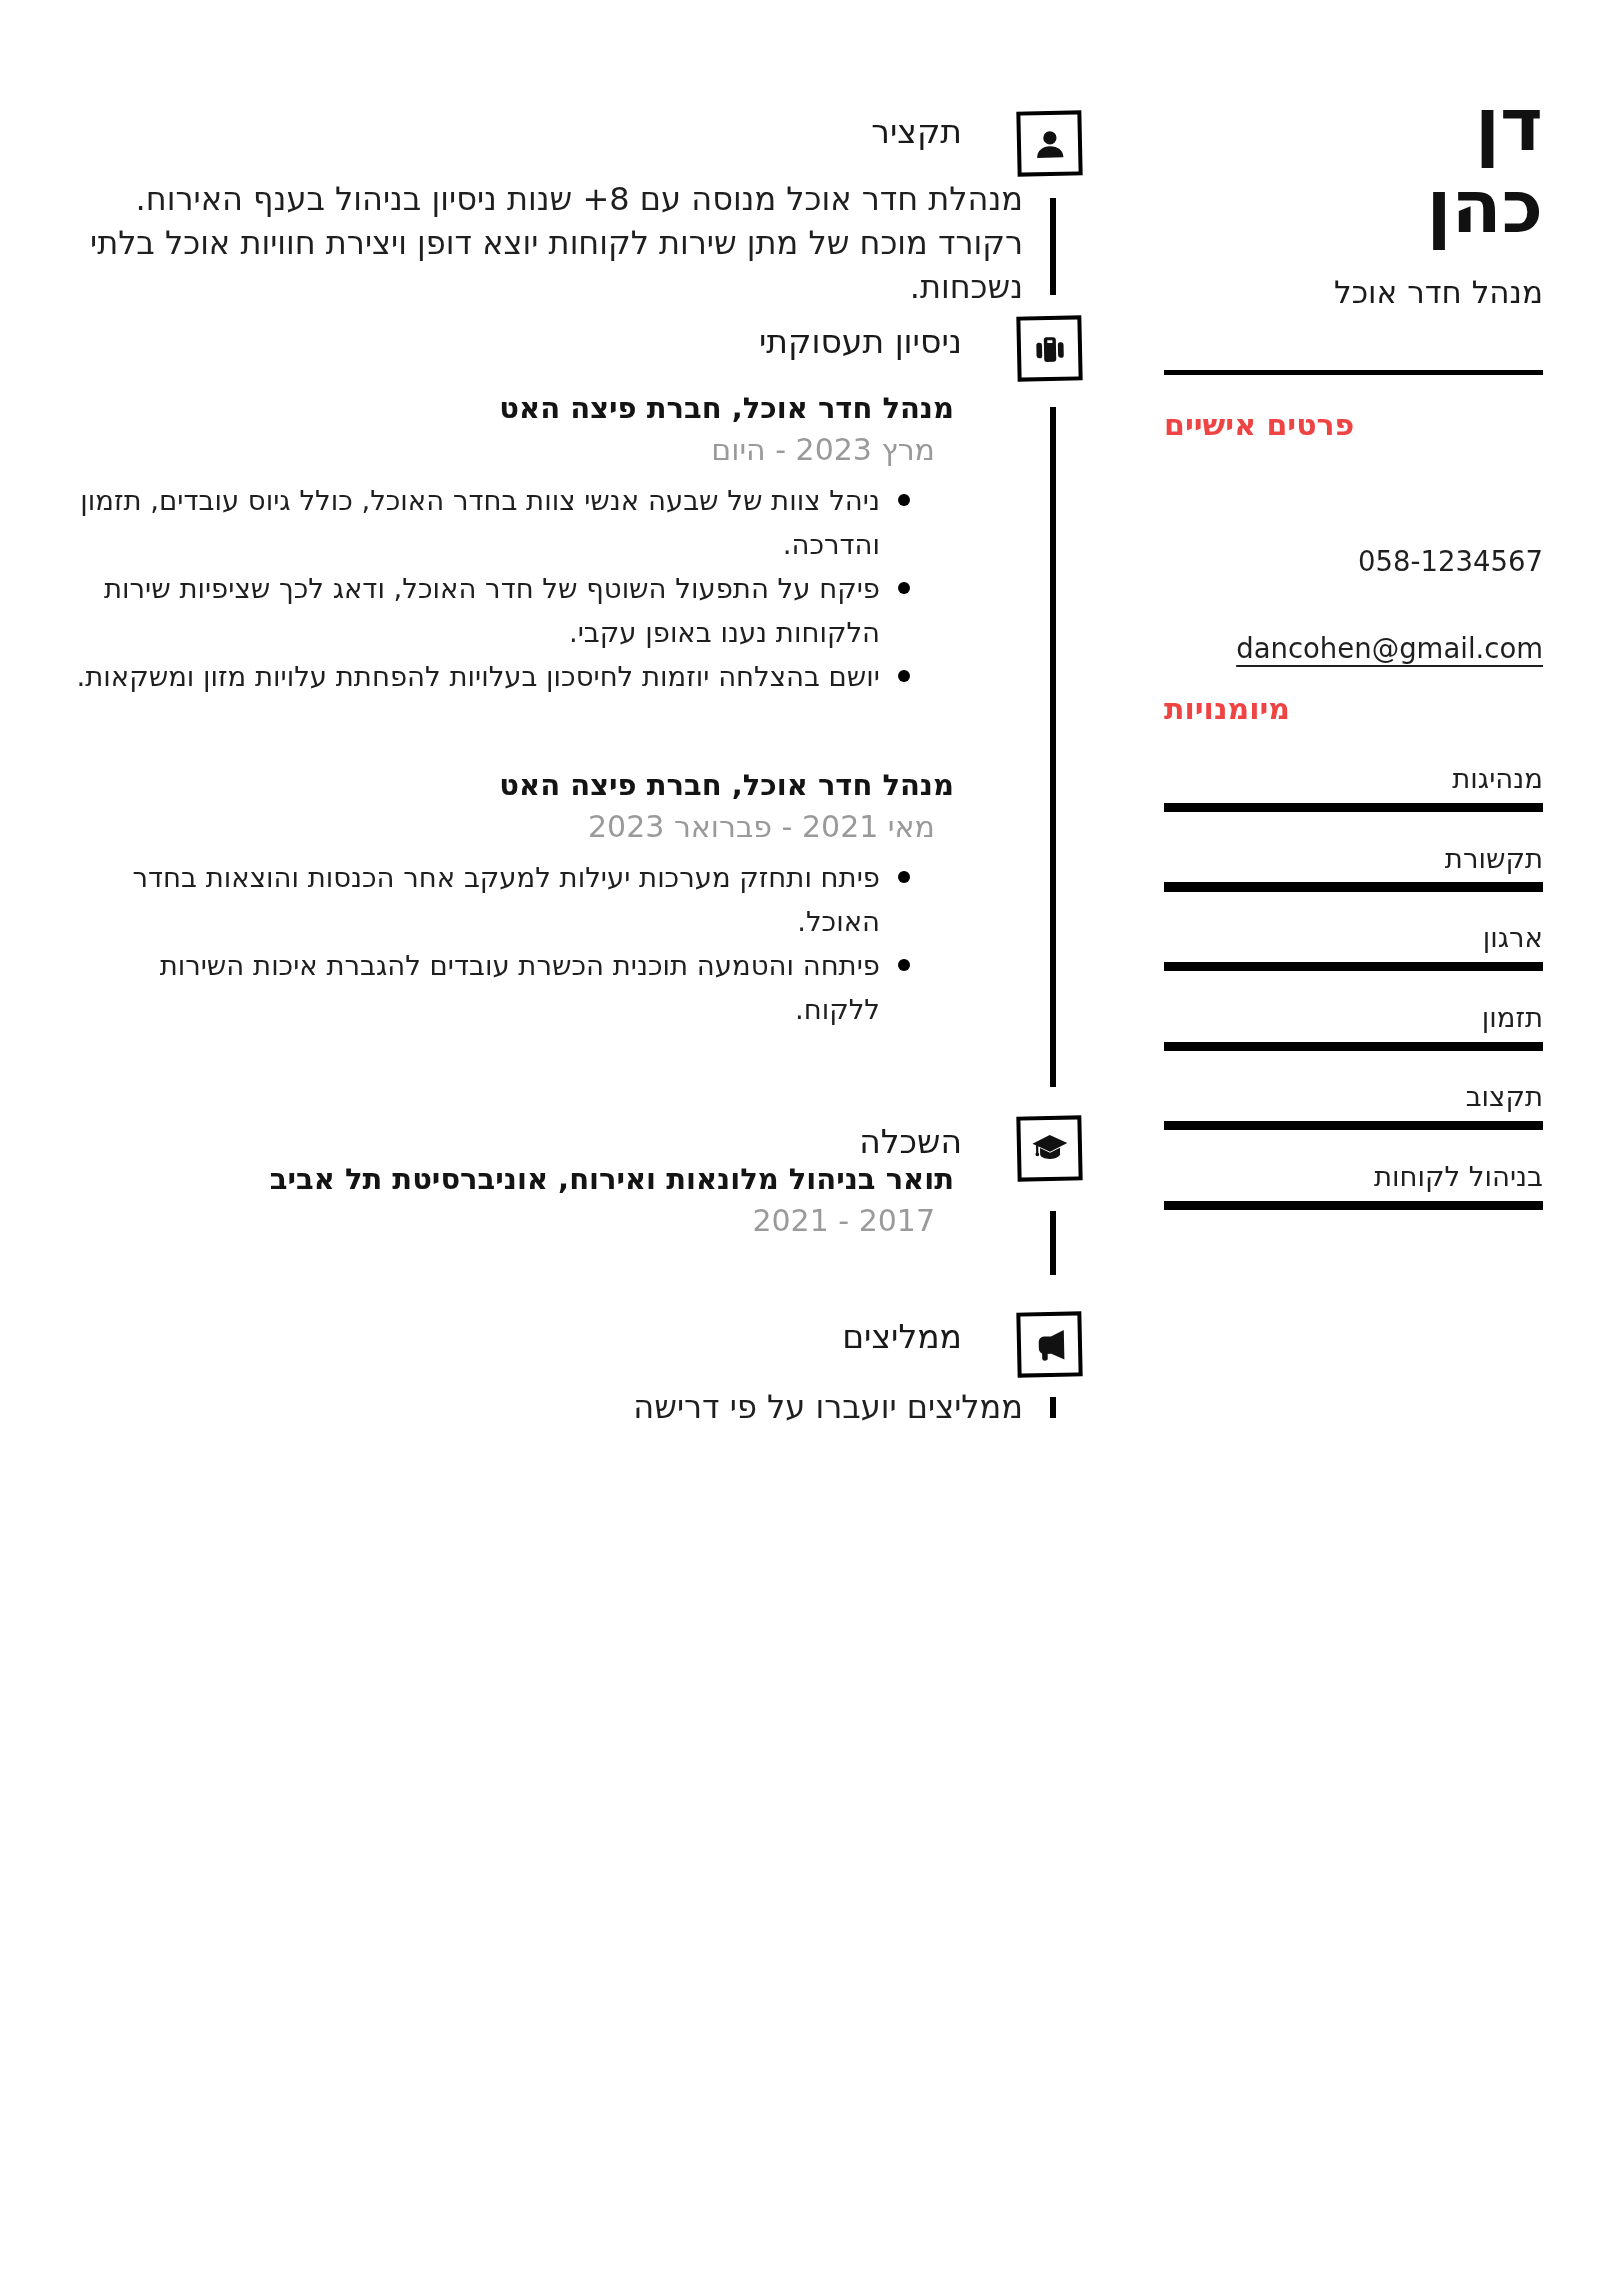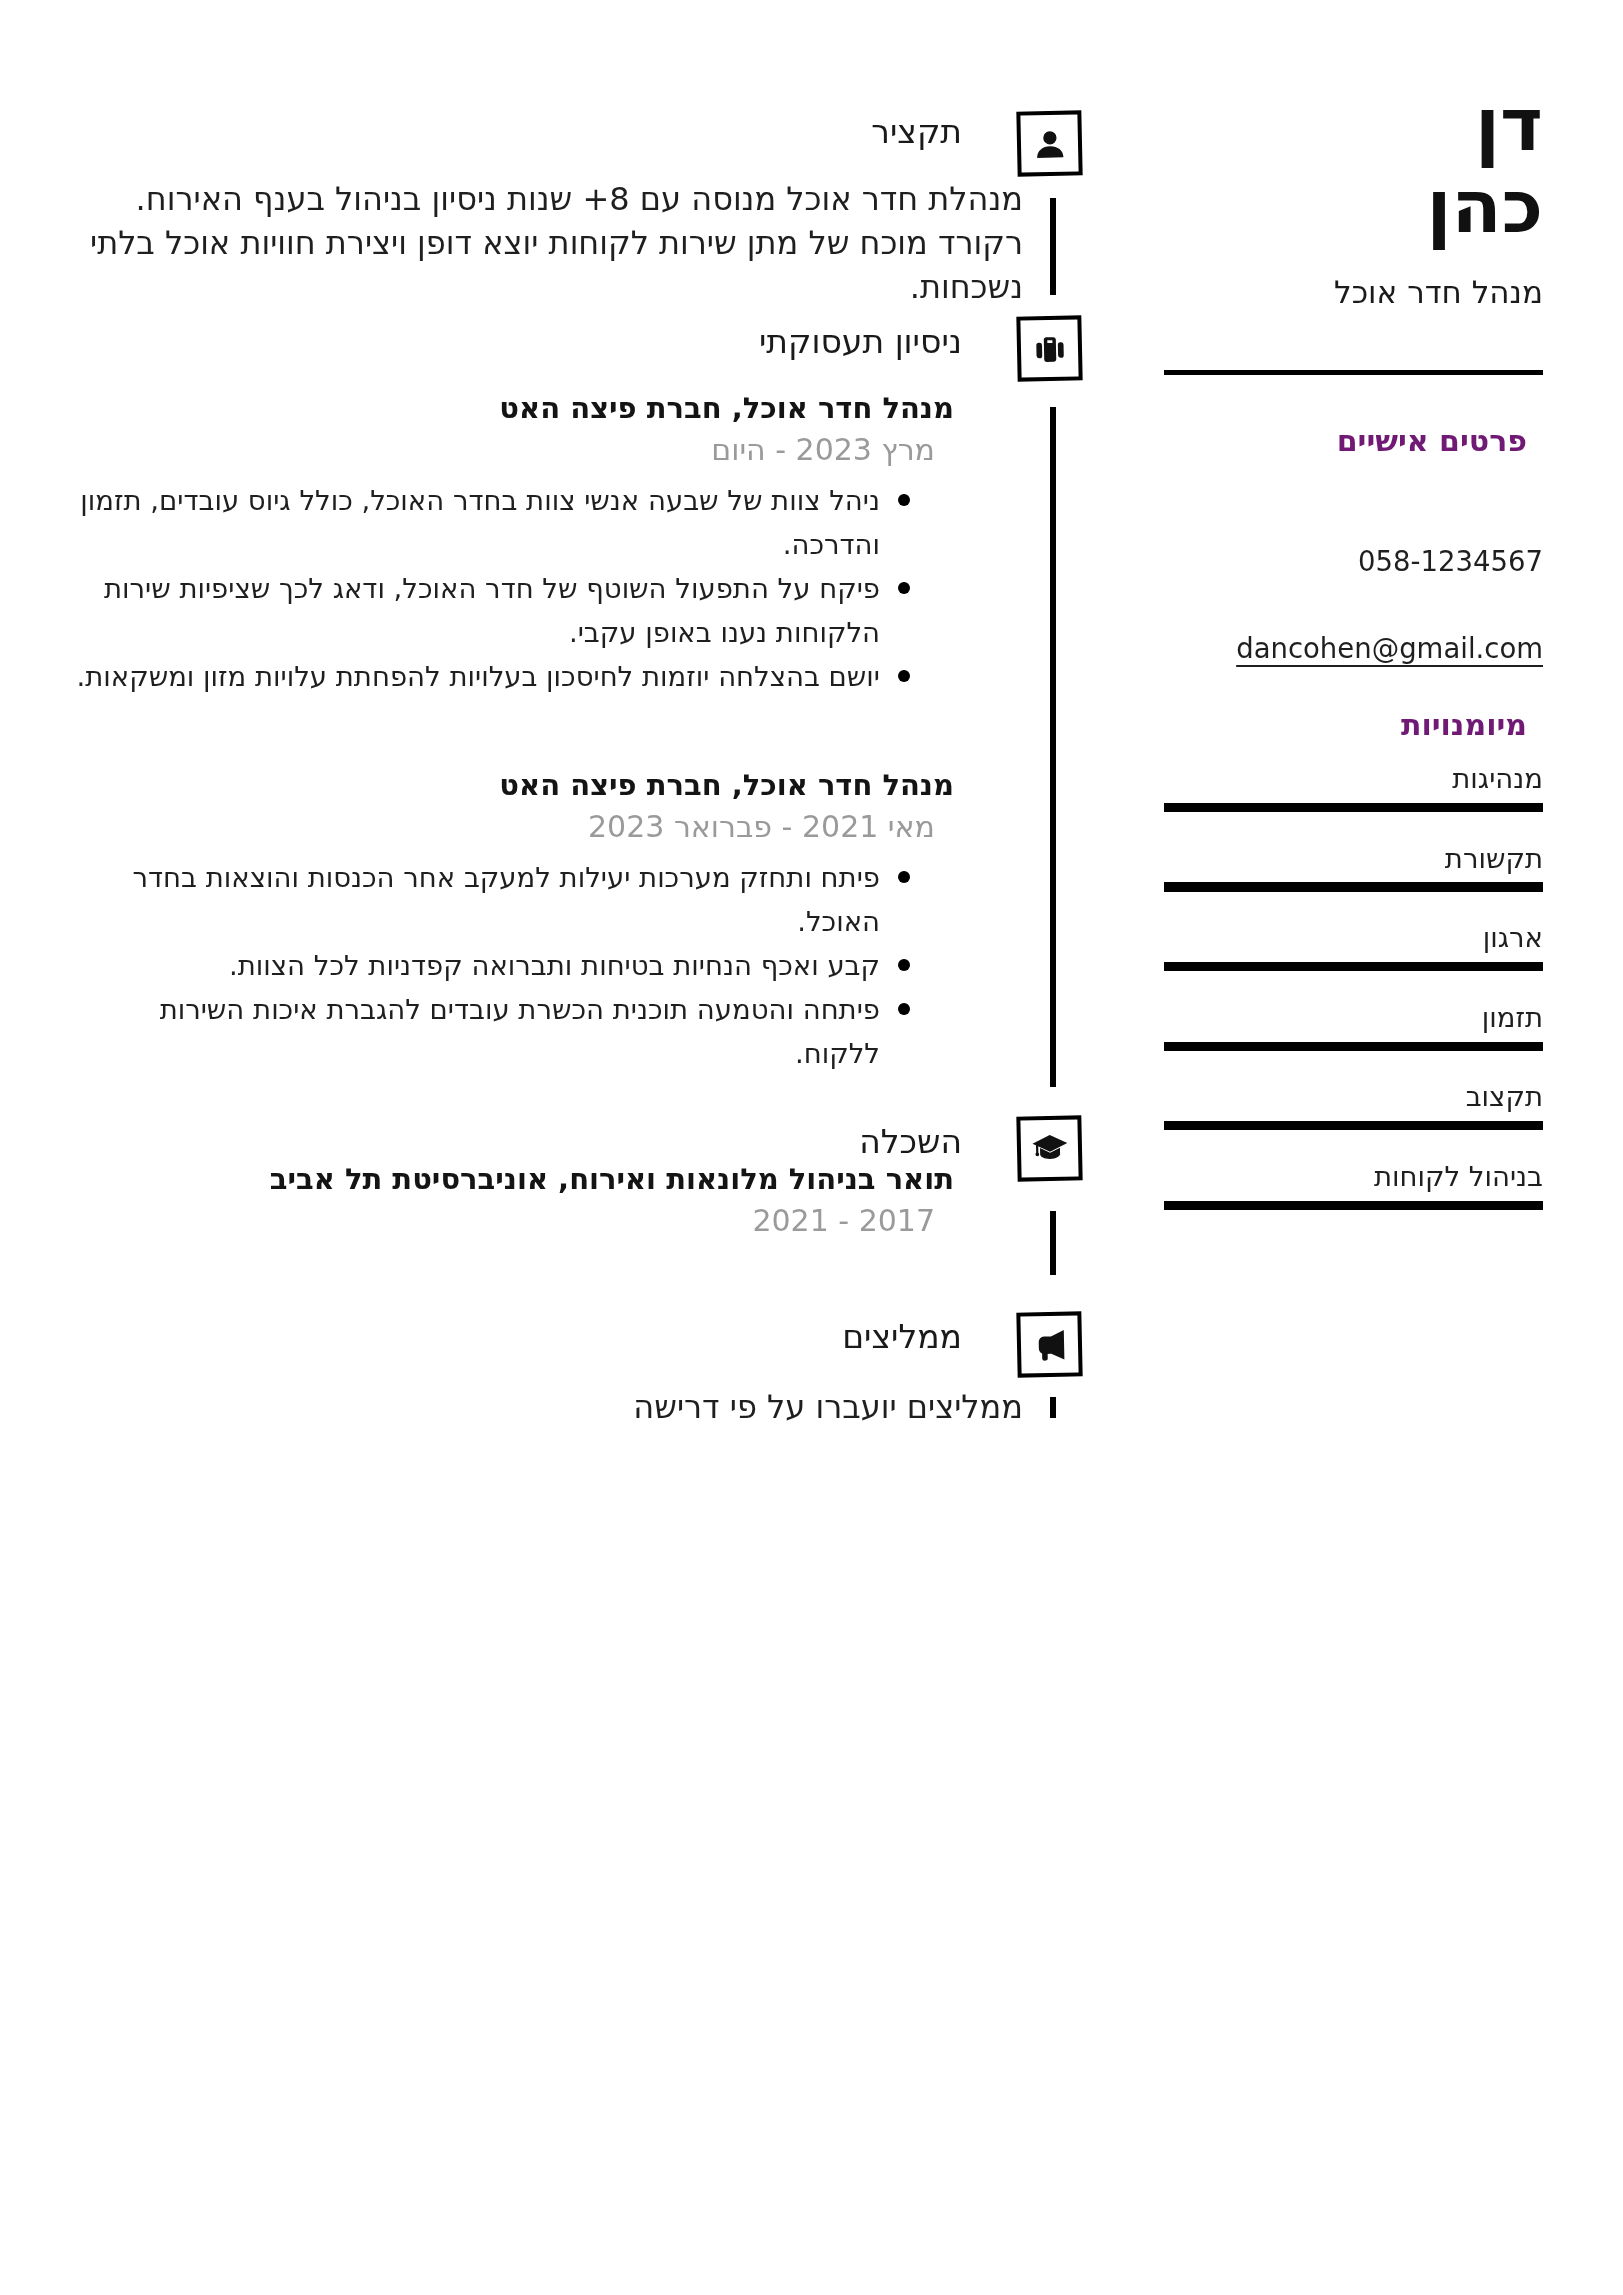--- a/index.html
+++ b/index.html
@@ -13,21 +13,21 @@
     margin:0 auto;
     direction:rtl;
   }
   
   .sidebar{position:absolute;top:0;right:80px;width:379px;height:100%;}
   .sidebar>*{position:absolute;right:0;}
   .name{top:84px;width:100%;margin:0;font-size:73px;line-height:1.13;font-weight:bold;color:#111;}
   .name span{display:block;}
   .role{top:274px;width:100%;font-size:31px;color:#1b1b1b;text-align:right;}
   .divider{top:370px;width:100%;height:4.6px;background:#000;}
-  .side-heading{margin:16px;width:100%;font-size:30px;font-weight:bold;color:#701a75;text-align:right;}
+  .side-heading{margin:0;width:100%;font-size:30px;font-weight:bold;color:#ef4444;text-align:left;}
   .contact-heading{top:407px;}
   .contact-line{font-size:27.5px;color:#1f1f1f;text-align:right;width:100%;}
   .address{top:486px;}
   .phone{top:545px;}
   .email{top:632px;color:#1f1f1f;text-decoration:underline;text-decoration-thickness:2px;text-underline-offset:6.5px;}
   .skills-heading{top:691px;}
   .skills{top:762px;width:100%;}
   .skill{margin-bottom:29.5px;}
   .skill-label{font-size:27.5px;line-height:33px;text-align:right;color:#1f1f1f;}
   .skill-bar{margin-top:7.9px;width:100%;height:9.2px;background:#ffffff;}
@@ -177,21 +177,20 @@
           <li>פיקח על התפעול השוטף של חדר האוכל, ודאג לכך שציפיות שירות הלקוחות נענו באופן עקבי.</li>
           <li>יושם בהצלחה יוזמות לחיסכון בעלויות להפחתת עלויות מזון ומשקאות.</li>
         </ul>
       </div>
 
       <div class="job job2">
         <div class="job-title">מנהל חדר אוכל, חברת פיצה האט</div>
         <div class="job-dates">מאי 2021 - פברואר 2023</div>
         <ul class="bullets">
           <li>פיתח ותחזק מערכות יעילות למעקב אחר הכנסות והוצאות בחדר האוכל.</li>
-          <li>קבע ואכף הנחיות בטיחות ותברואה קפדניות לכל הצוות.</li>
           <li>פיתחה והטמעה תוכנית הכשרת עובדים להגברת איכות השירות ללקוח.</li>
         </ul>
       </div>
     </section>
 
     <section class="sec sec-education">
       <h2 class="sec-heading">השכלה</h2>
       <div class="job-title degree-title">תואר בניהול מלונאות ואירוח, אוניברסיטת תל אביב</div>
       <div class="job-dates">2017 - 2021</div>
     </section>

